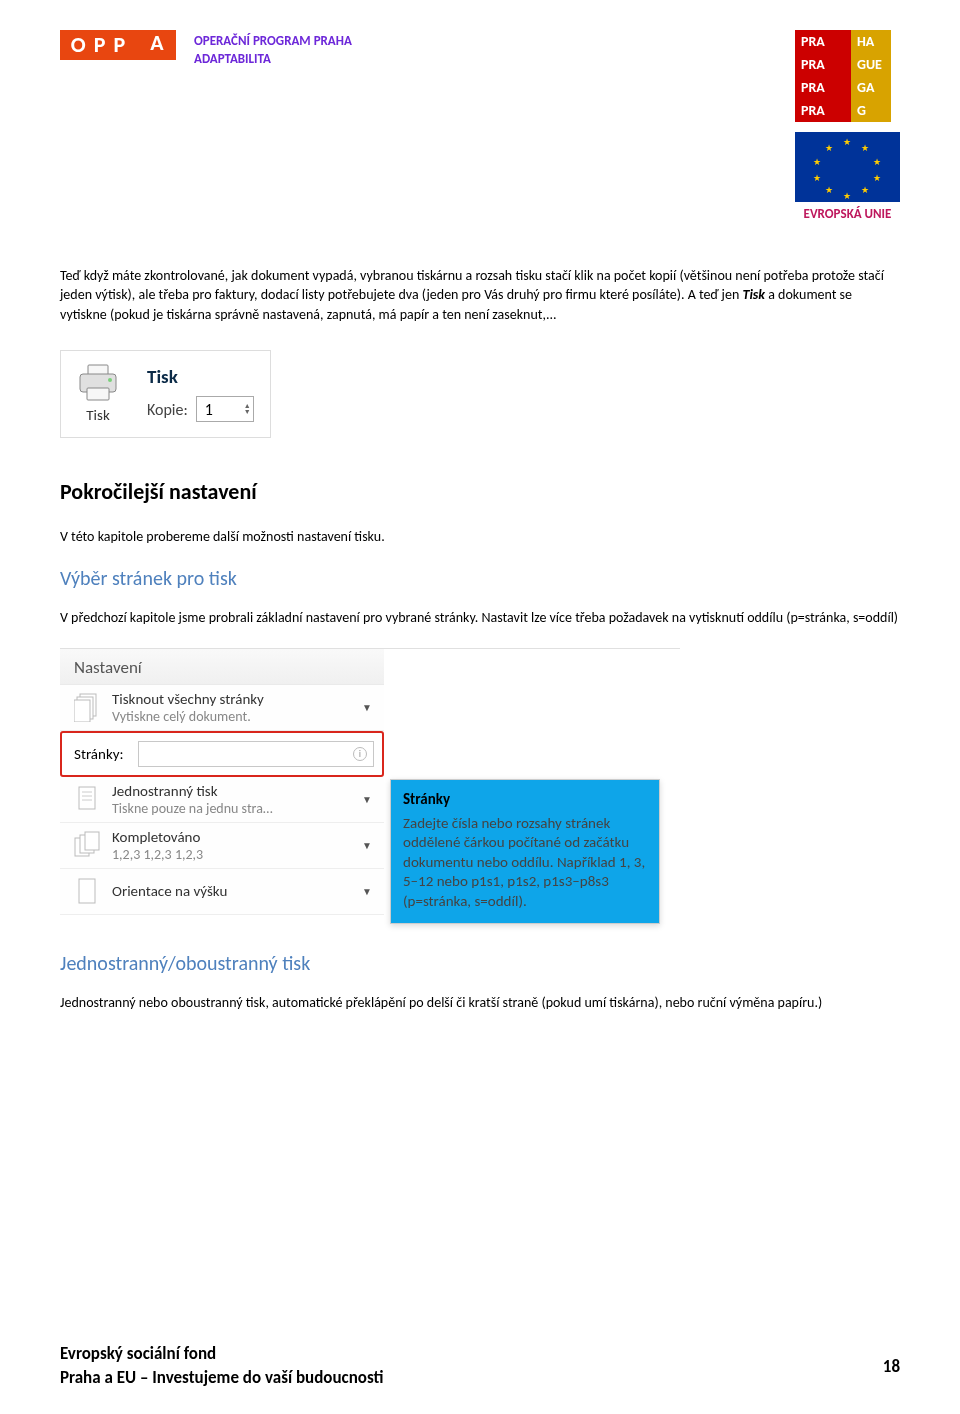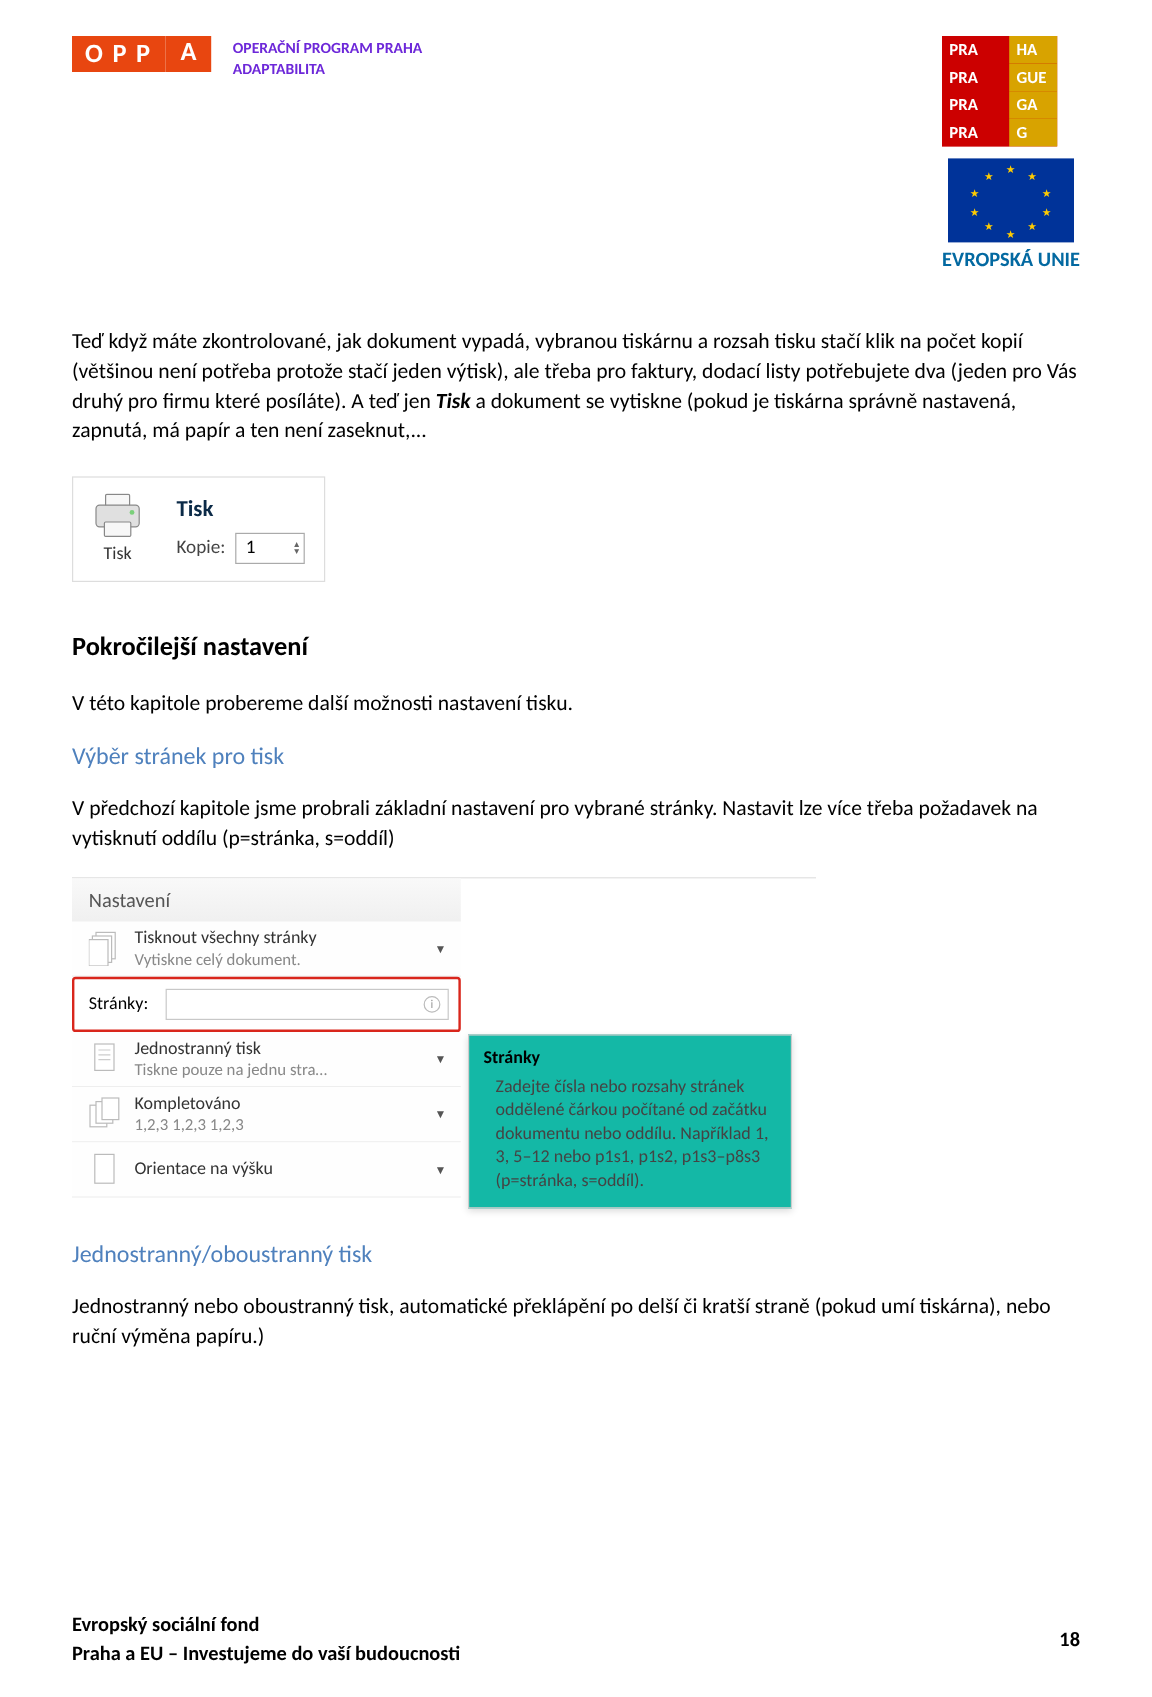--- a/index.html
+++ b/index.html
@@ -18,27 +18,27 @@
   .header-right { display: flex; align-items: flex-start; gap: 10px; flex-direction: column; }
   .praha-logo { display: flex; flex-direction: column; background: #c00; color: #fff; font-weight: 700; font-size: 14px; }
   .praha-logo .row { display: flex; }
   .praha-logo .cell { width: 54px; padding: 3px 0 3px 6px; }
   .praha-logo .cell:first-child { background: #c00; width: 56px; }
   .praha-logo .cell:last-child { background: #d8a300; width: 40px; }
   .eu-wrap { display: flex; flex-direction: column; align-items: center; }
   .eu-flag { width: 105px; height: 70px; background: #003399; position: relative; }
   .eu-stars { position: absolute; inset: 0; }
   .eu-star { position: absolute; color: #ffcc00; font-size: 9px; }
-  .eu-label { font-size: 17px; font-weight: 700; color: #0369a1; margin-top: 4px; }
+  .eu-label { font-size: 13px; font-weight: 700; color: #be185d; margin-top: 4px; }
 
   
   h1 { font-size: 24px; font-weight: 700; margin-bottom: 26px; }
   h2 { font-size: 22px; font-weight: 700; margin-bottom: 22px; }
   h3 { font-size: 20px; font-weight: 400; color: #4f81bd; margin-bottom: 18px; }
-  p { font-size: 18px; line-height: 1.38; margin-bottom: 20px; }
+  p { font-size: 14px; line-height: 1.38; margin-bottom: 20px; }
   .bold-inline { font-weight: 700; font-style: italic; }
 
   
   .print-widget { display: inline-flex; align-items: center; gap: 22px; background: #fff; border: 1px solid #ddd; padding: 10px 16px 10px 10px; margin: 6px 0 40px 0; }
   .print-btn { display: flex; flex-direction: column; align-items: center; gap: 4px; padding: 2px 4px; border: 1px solid transparent; border-radius: 3px; }
   .printer-icon { width: 44px; height: 38px; }
   .print-btn-label { font-size: 15px; color: #333; }
   .print-right { display: flex; flex-direction: column; gap: 8px; }
   .print-right-title { font-size: 19px; color: #0b2a47; font-weight: 700; }
   .kopie-row { display: flex; align-items: center; gap: 8px; }
@@ -52,23 +52,23 @@
   .settings-heading { color: #555; padding: 8px 12px 6px 14px; font-size: 17px; background: linear-gradient(#f9f9f9,#f0f0f0); border-bottom: 1px solid #eaeaea; }
   .settings-left { width: 324px; }
   .setting-row { display: flex; align-items: center; gap: 10px; padding: 4px 12px; border-bottom: 1px solid #eee; background: #fefefe; position: relative; min-height: 46px; }
   .setting-row .chevron { margin-left: auto; color: #555; font-size: 10px; }
   .setting-icon { width: 30px; display: flex; justify-content: center; }
   .setting-text .title { color: #333; }
   .setting-text .sub { color: #888; font-size: 14px; }
   .stranky-row { border: 2px solid #d9261c; border-radius: 3px; padding: 4px 8px 4px 12px; background: #fff; }
   .stranky-row .stranky-input { border: 1px solid #c8c8c8; height: 26px; flex: 1; margin-left: 4px; background: #fff; display: flex; align-items: center; justify-content: flex-end; padding: 0 6px; }
   .info-icon { width: 14px; height: 14px; border: 1px solid #bbb; border-radius: 50%; color: #999; font-size: 10px; display: flex; align-items: center; justify-content: center; }
-  .tooltip { position: absolute; left: 330px; top: 130px; width: 270px; background: #14b8a6; border: 1px solid #ccc; padding: 10px 12px 12px 12px; box-shadow: 0 2px 6px rgba(0,0,0,.15); }
+  .tooltip { position: absolute; left: 330px; top: 130px; width: 270px; background: #0ea5e9; border: 1px solid #ccc; padding: 10px 12px 12px 12px; box-shadow: 0 2px 6px rgba(0,0,0,.15); }
   .tooltip-title { font-weight: 700; margin-bottom: 6px; }
-  .tooltip-body { color: #444; line-height: 1.3; margin-left: 10px; }
+  .tooltip-body { color: #444; line-height: 1.3; }
 
   
   .footer { position: absolute; bottom: 24px; left: 60px; right: 60px; display: flex; justify-content: space-between; align-items: center; font-size: 17px; font-weight: bold; }
   .footer-left { line-height: 1.4; }
 
   svg .body { fill: #e0e0e0; stroke: #888; }
   svg .tray { fill: #f7f7f7; stroke: #888; }
 </style>
 </head>
 <body>

